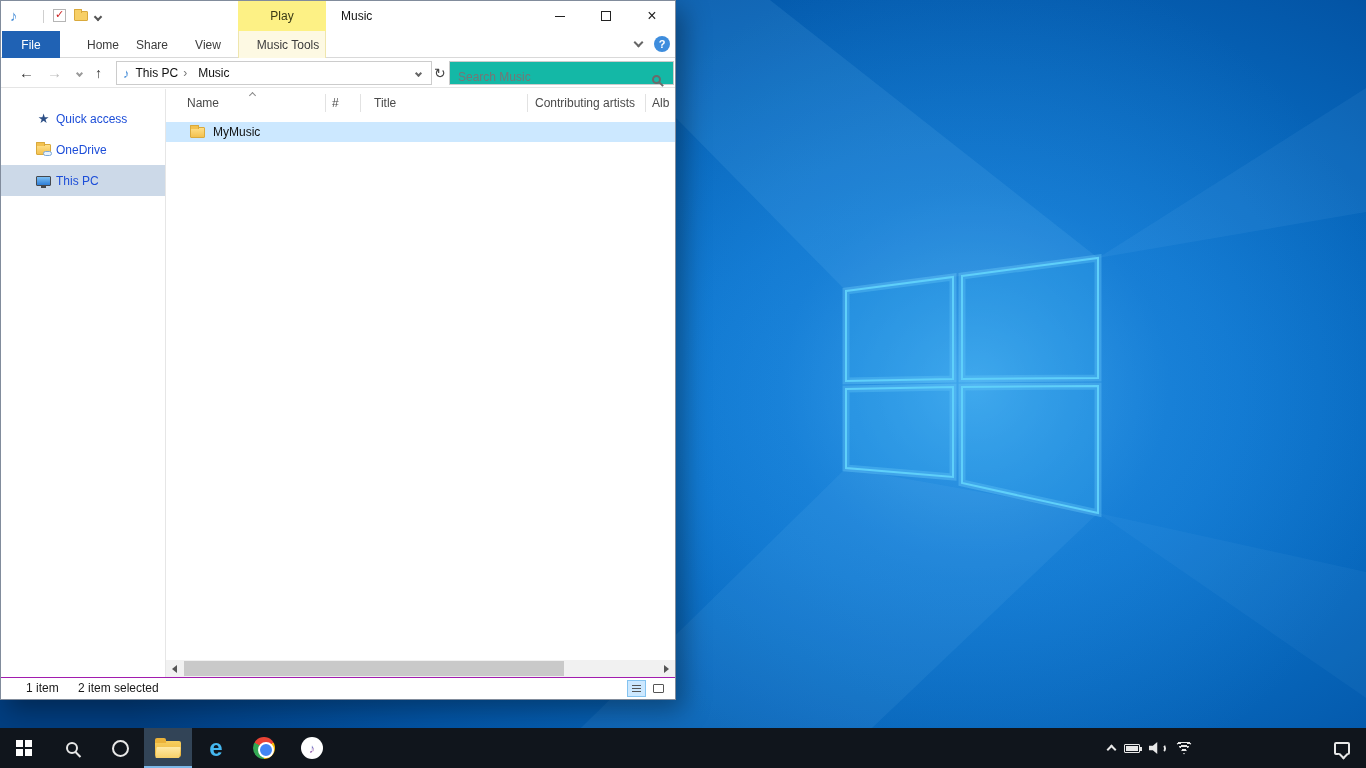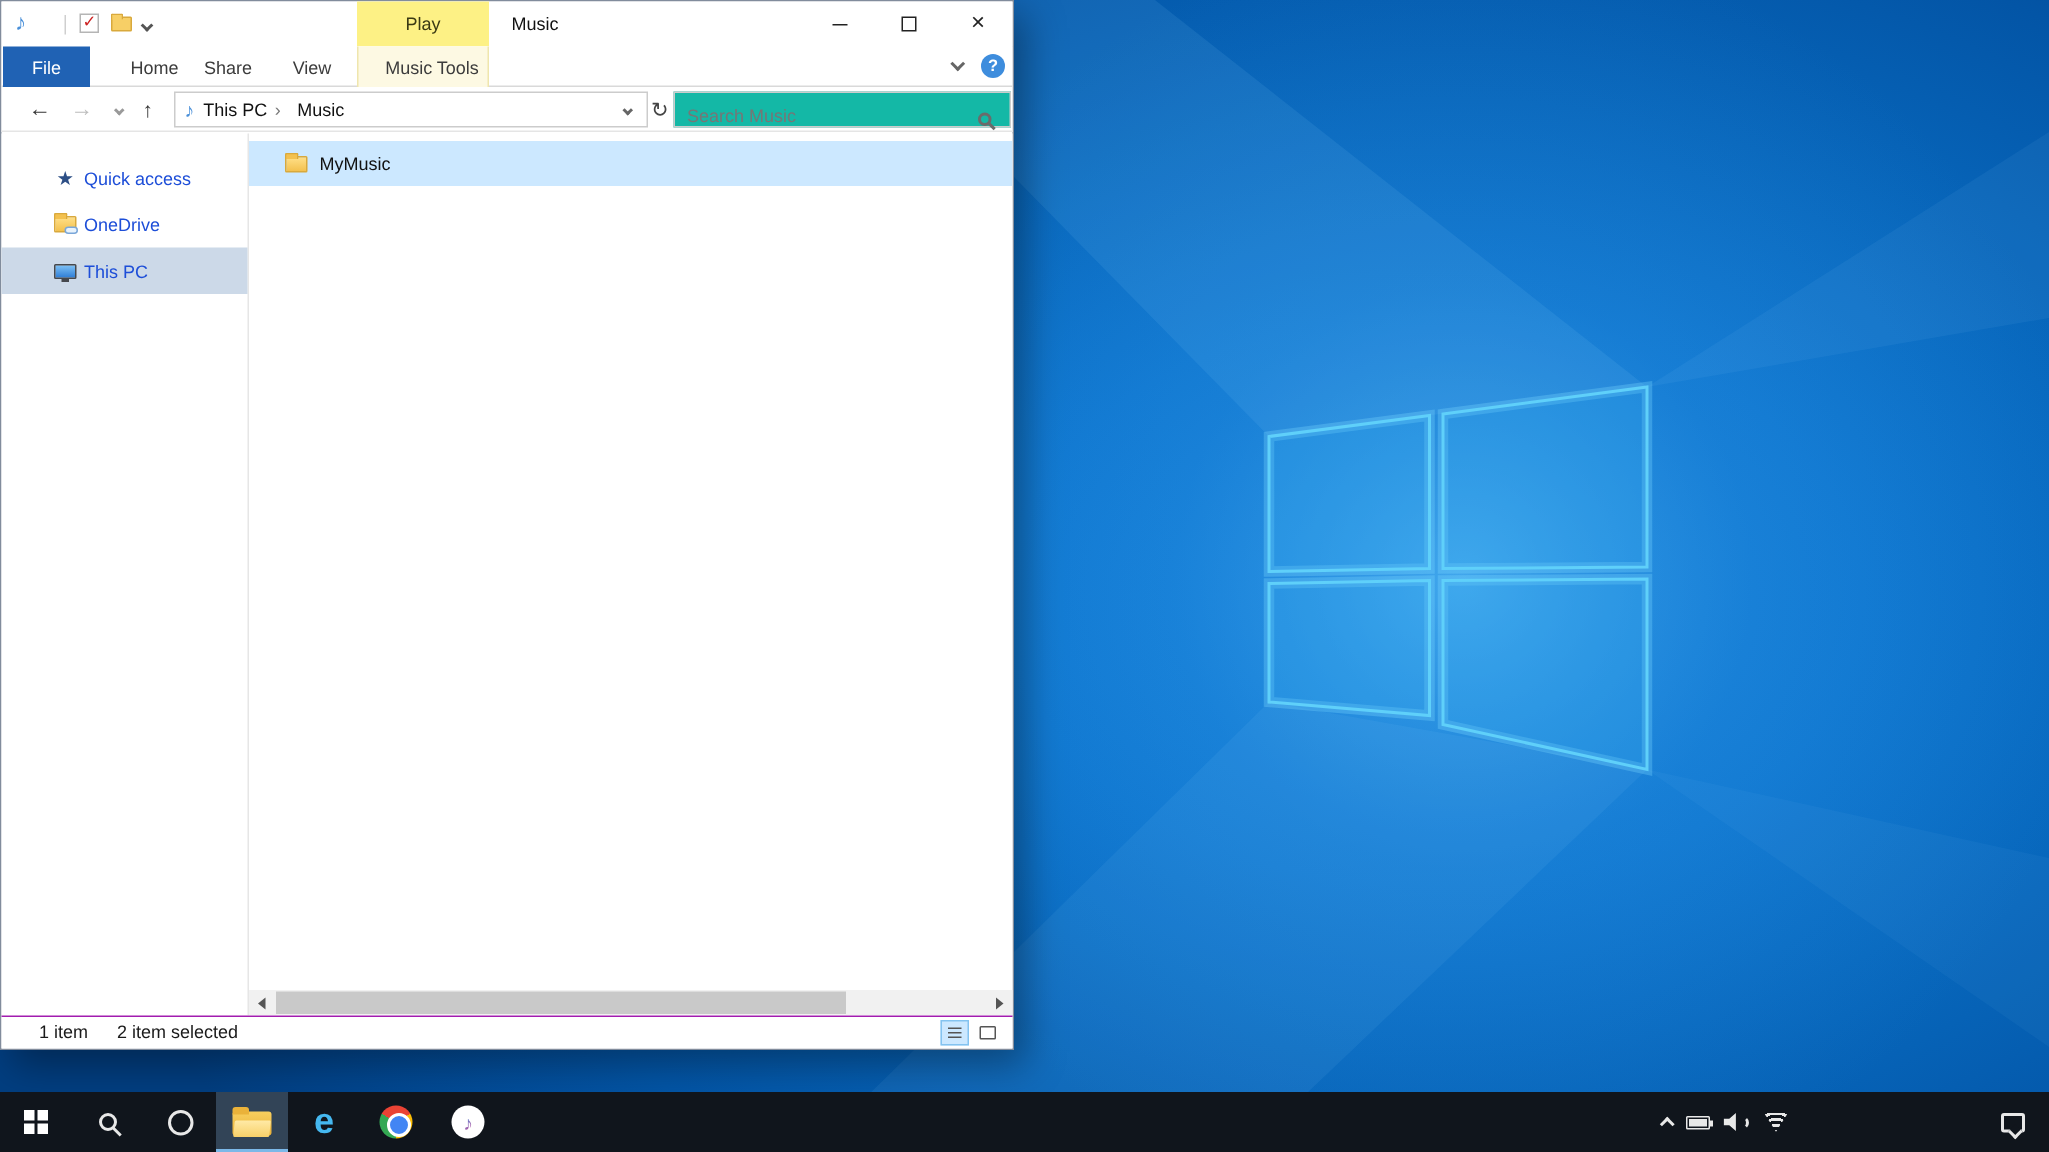--- a/index.html
+++ b/index.html
@@ -80,21 +80,21 @@
 
   .content { flex:1; position:relative; overflow:hidden; }
   .colheader { position:relative; height:28px; color:#4a4a4a; }
   .col { position:absolute; top:0; line-height:28px; white-space:nowrap; }
   .col-name { left:21px; } .col-num { left:166px; } .col-title { left:208px; }
   .col-artists { left:369px; } .col-album { left:486px; }
   .sort-caret { position:absolute; left:84px; top:4px; width:5px; height:5px; border-left:1px solid #888; border-top:1px solid #888; transform:rotate(45deg); }
   .col-sep { position:absolute; top:5px; bottom:5px; width:1px; background:#e2e2e2; }
   .sep1{left:159px;} .sep2{left:194px;} .sep3{left:361px;} .sep4{left:479px;}
 
-  .file-row { height:30px; margin-top:5px; display:flex; align-items:center; }
+  .file-row { height:20px; margin-top:5px; display:flex; align-items:center; }
   .file-row.selected { background:#cce8ff; }
   .row-folder { margin-left:24px; }
   .row-name { margin-left:8px; color:#111; }
 
   .hscroll { position:absolute; left:0; right:0; bottom:0; height:17px; background:#f1f1f1; }
   .hs-arrow { position:absolute; top:0; width:17px; height:17px; display:flex; align-items:center; justify-content:center; }
   .hs-left { left:0; } .hs-right { right:0; }
   .tri-l { width:0; height:0; border-top:4px solid transparent; border-bottom:4px solid transparent; border-right:5px solid #555; }
   .tri-r { width:0; height:0; border-top:4px solid transparent; border-bottom:4px solid transparent; border-left:5px solid #555; }
   .hs-thumb { position:absolute; left:18px; top:1px; width:380px; height:15px; background:#c9c9c9; }
@@ -264,20 +264,32 @@
       </div>
       <div class="side-item selected">
         <span class="side-ic">
             <span class="ic-monitor"></span>
           </span>
         <span class="side-label">This PC</span>
       </div>
     </div>
 
     <div class="content">
+      <div class="colheader">
+        <span class="sort-caret"></span>
+        <span class="col col-name">Name</span>
+        <span class="col-sep sep1"></span>
+        <span class="col col-num">#</span>
+        <span class="col-sep sep2"></span>
+        <span class="col col-title">Title</span>
+        <span class="col-sep sep3"></span>
+        <span class="col col-artists">Contributing artists</span>
+        <span class="col-sep sep4"></span>
+        <span class="col col-album">Alb</span>
+      </div>
 
       <div class="file-row selected">
         <span class="ic-folder row-folder"></span>
         <span class="row-name">MyMusic</span>
       </div>
 
       <div class="hscroll">
         <div class="hs-arrow hs-left">
             <span class="tri-l"></span>
           </div>

